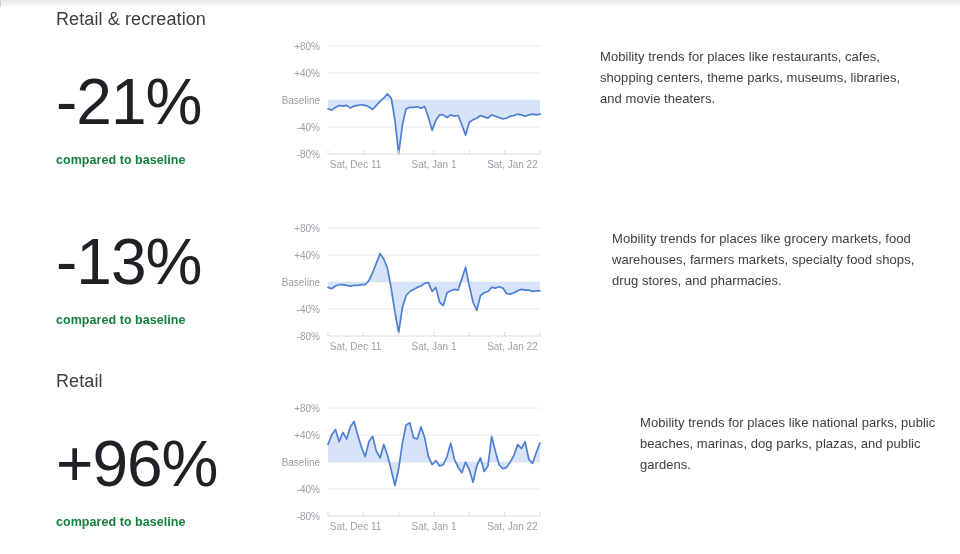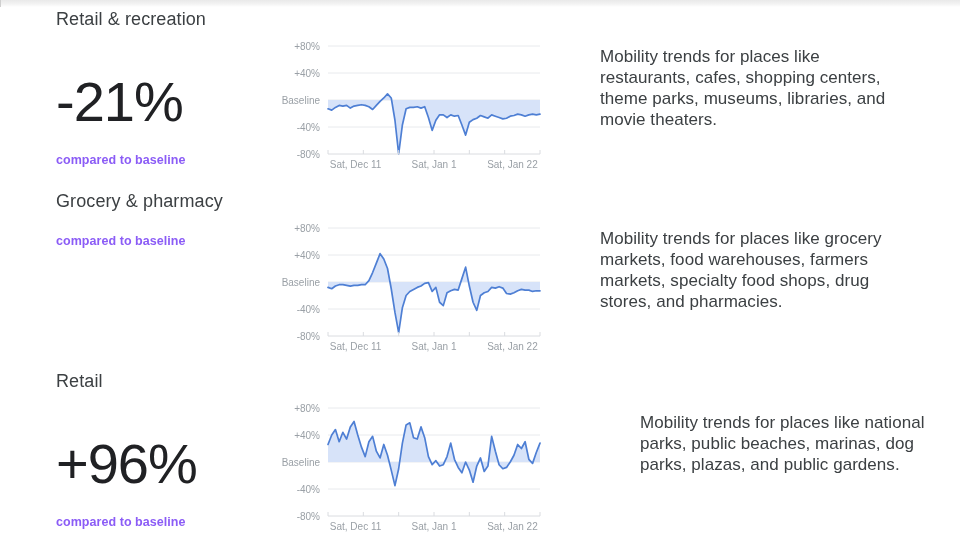--- a/index.html
+++ b/index.html
@@ -53,34 +53,34 @@
   }
   .cat-title {
     font-size: 18px;
     color: #3c4043;
     letter-spacing: 0.1px;
     line-height: 22px;
     margin: 0;
     font-weight: 400;
   }
   .big-value {
-    font-size: 56px;
+    font-size: 64px;
     line-height: 58px;
     color: #202124;
     font-weight: 400;
     letter-spacing: -1px;
     margin: 0;
     white-space: nowrap;
   }
   .sec-0 .big-value { margin-top: 43px; }
   .sec-1 .big-value { margin-top: 43px; }
   .sec-2 .big-value { margin-top: 43px; }
   .baseline-note {
     font-size: 12.5px;
-    color: #8b5cf6;
+    color: #15803d;
     font-weight: 700;
     letter-spacing: 0.05px;
     margin: 0;
     margin-top: 22px;
   }
 
   
   .chart-wrap {
     position: absolute;
     left: 278px;
@@ -113,26 +113,26 @@
     stroke: #dadce0;
     stroke-width: 1;
   }
 
   
   .desc {
     position: absolute;
     left: 600px;
     top: 38px;
     width: 310px;
-    font-size: 17px;
+    font-size: 13px;
     line-height: 21px;
     color: #3c4043;
     letter-spacing: 0.05px;
   }
-  .sec-1 .desc { top: 46px; }
+  .sec-1 .desc { top: 46px; margin-left: 12px; }
   .sec-2 .desc { top: 50px; margin-left: 40px; }
   .sec-1 .left, .sec-2 .left { top: 8px; }
   .sec-1 .chart-wrap, .sec-2 .chart-wrap { top: 36px; }
 </style>
 </head>
 <body>
 
 <div class="page">
 
   <div class="top-strip">
@@ -181,21 +181,21 @@
             <text x="156" y="132" class="xlab">Sat, Jan 1</text>
             <text x="234.44" y="132" class="xlab">Sat, Jan 22</text>
           </g>
       </svg>
     </div>
     <div class="desc">Mobility trends for places like restaurants, cafes, shopping centers, theme parks, museums, libraries, and movie theaters.</div>
   </div>
 
   <div class="section sec-1">
     <div class="left">
-      <div class="cat-title">Grocery &amp; pharmacy</div>
+      <div class="big-value">-13%</div>
       <div class="baseline-note">compared to baseline</div>
     </div>
     <div class="chart-wrap">
       <svg class="chart-svg" width="270" height="140" viewBox="0 0 270 140">
         <g class="grid-1">
             <line x1="50" x2="262" y1="10" y2="10" class="gridline"></line>
             <line x1="50" x2="262" y1="37" y2="37" class="gridline"></line>
             <line x1="50" x2="262" y1="64" y2="64" class="gridline"></line>
             <line x1="50" x2="262" y1="91" y2="91" class="gridline"></line>
           </g>

